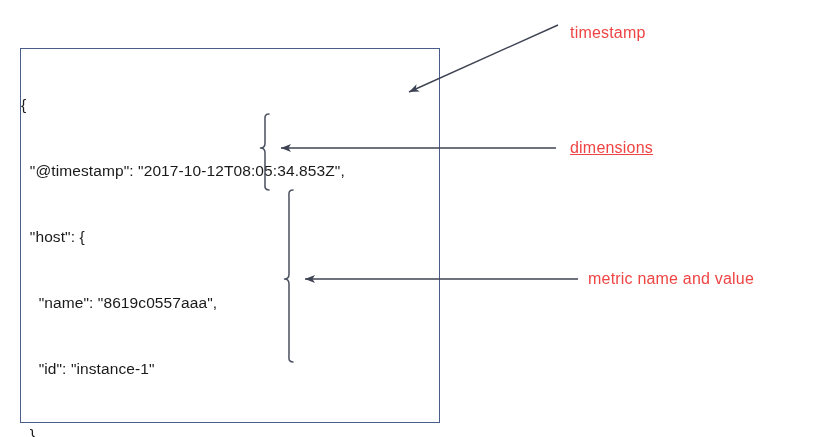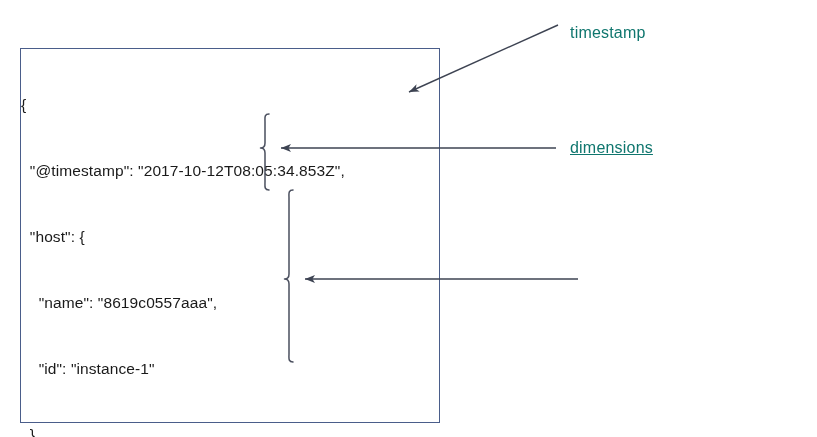--- a/index.html
+++ b/index.html
@@ -63,21 +63,21 @@
     width: 817px;
     height: 437px;
     pointer-events: none;
   }
 
   
   .annot-label {
     position: absolute;
     font-family: "Liberation Sans", sans-serif;
     font-size: 16px;
-    color: #0f766e;
+    color: #ef4444;
     white-space: nowrap;
     letter-spacing: 0.2px;
   }
   .annot-timestamp { left: 570px; top: 24px; }
   .annot-dimensions { left: 570px; top: 139px; text-decoration: underline; }
   .annot-metric { left: 588px; top: 270px; }
 </style>
 </head>
 <body>
 
@@ -130,14 +130,15 @@
 
     <line x1="556" y1="148" x2="281" y2="148" stroke="#3d4352" stroke-width="1.4" marker-end="url(#arrowhead)"></line>
 
     <line x1="578" y1="279" x2="305" y2="279" stroke="#3d4352" stroke-width="1.4" marker-end="url(#arrowhead)"></line>
   </svg>
 
   <div class="annot-label annot-timestamp">timestamp</div>
 
   <div class="annot-label annot-dimensions">dimensions</div>
 
+  <div class="annot-label annot-metric">metric name and value</div>
 
 </div>
 
 </body></html>

